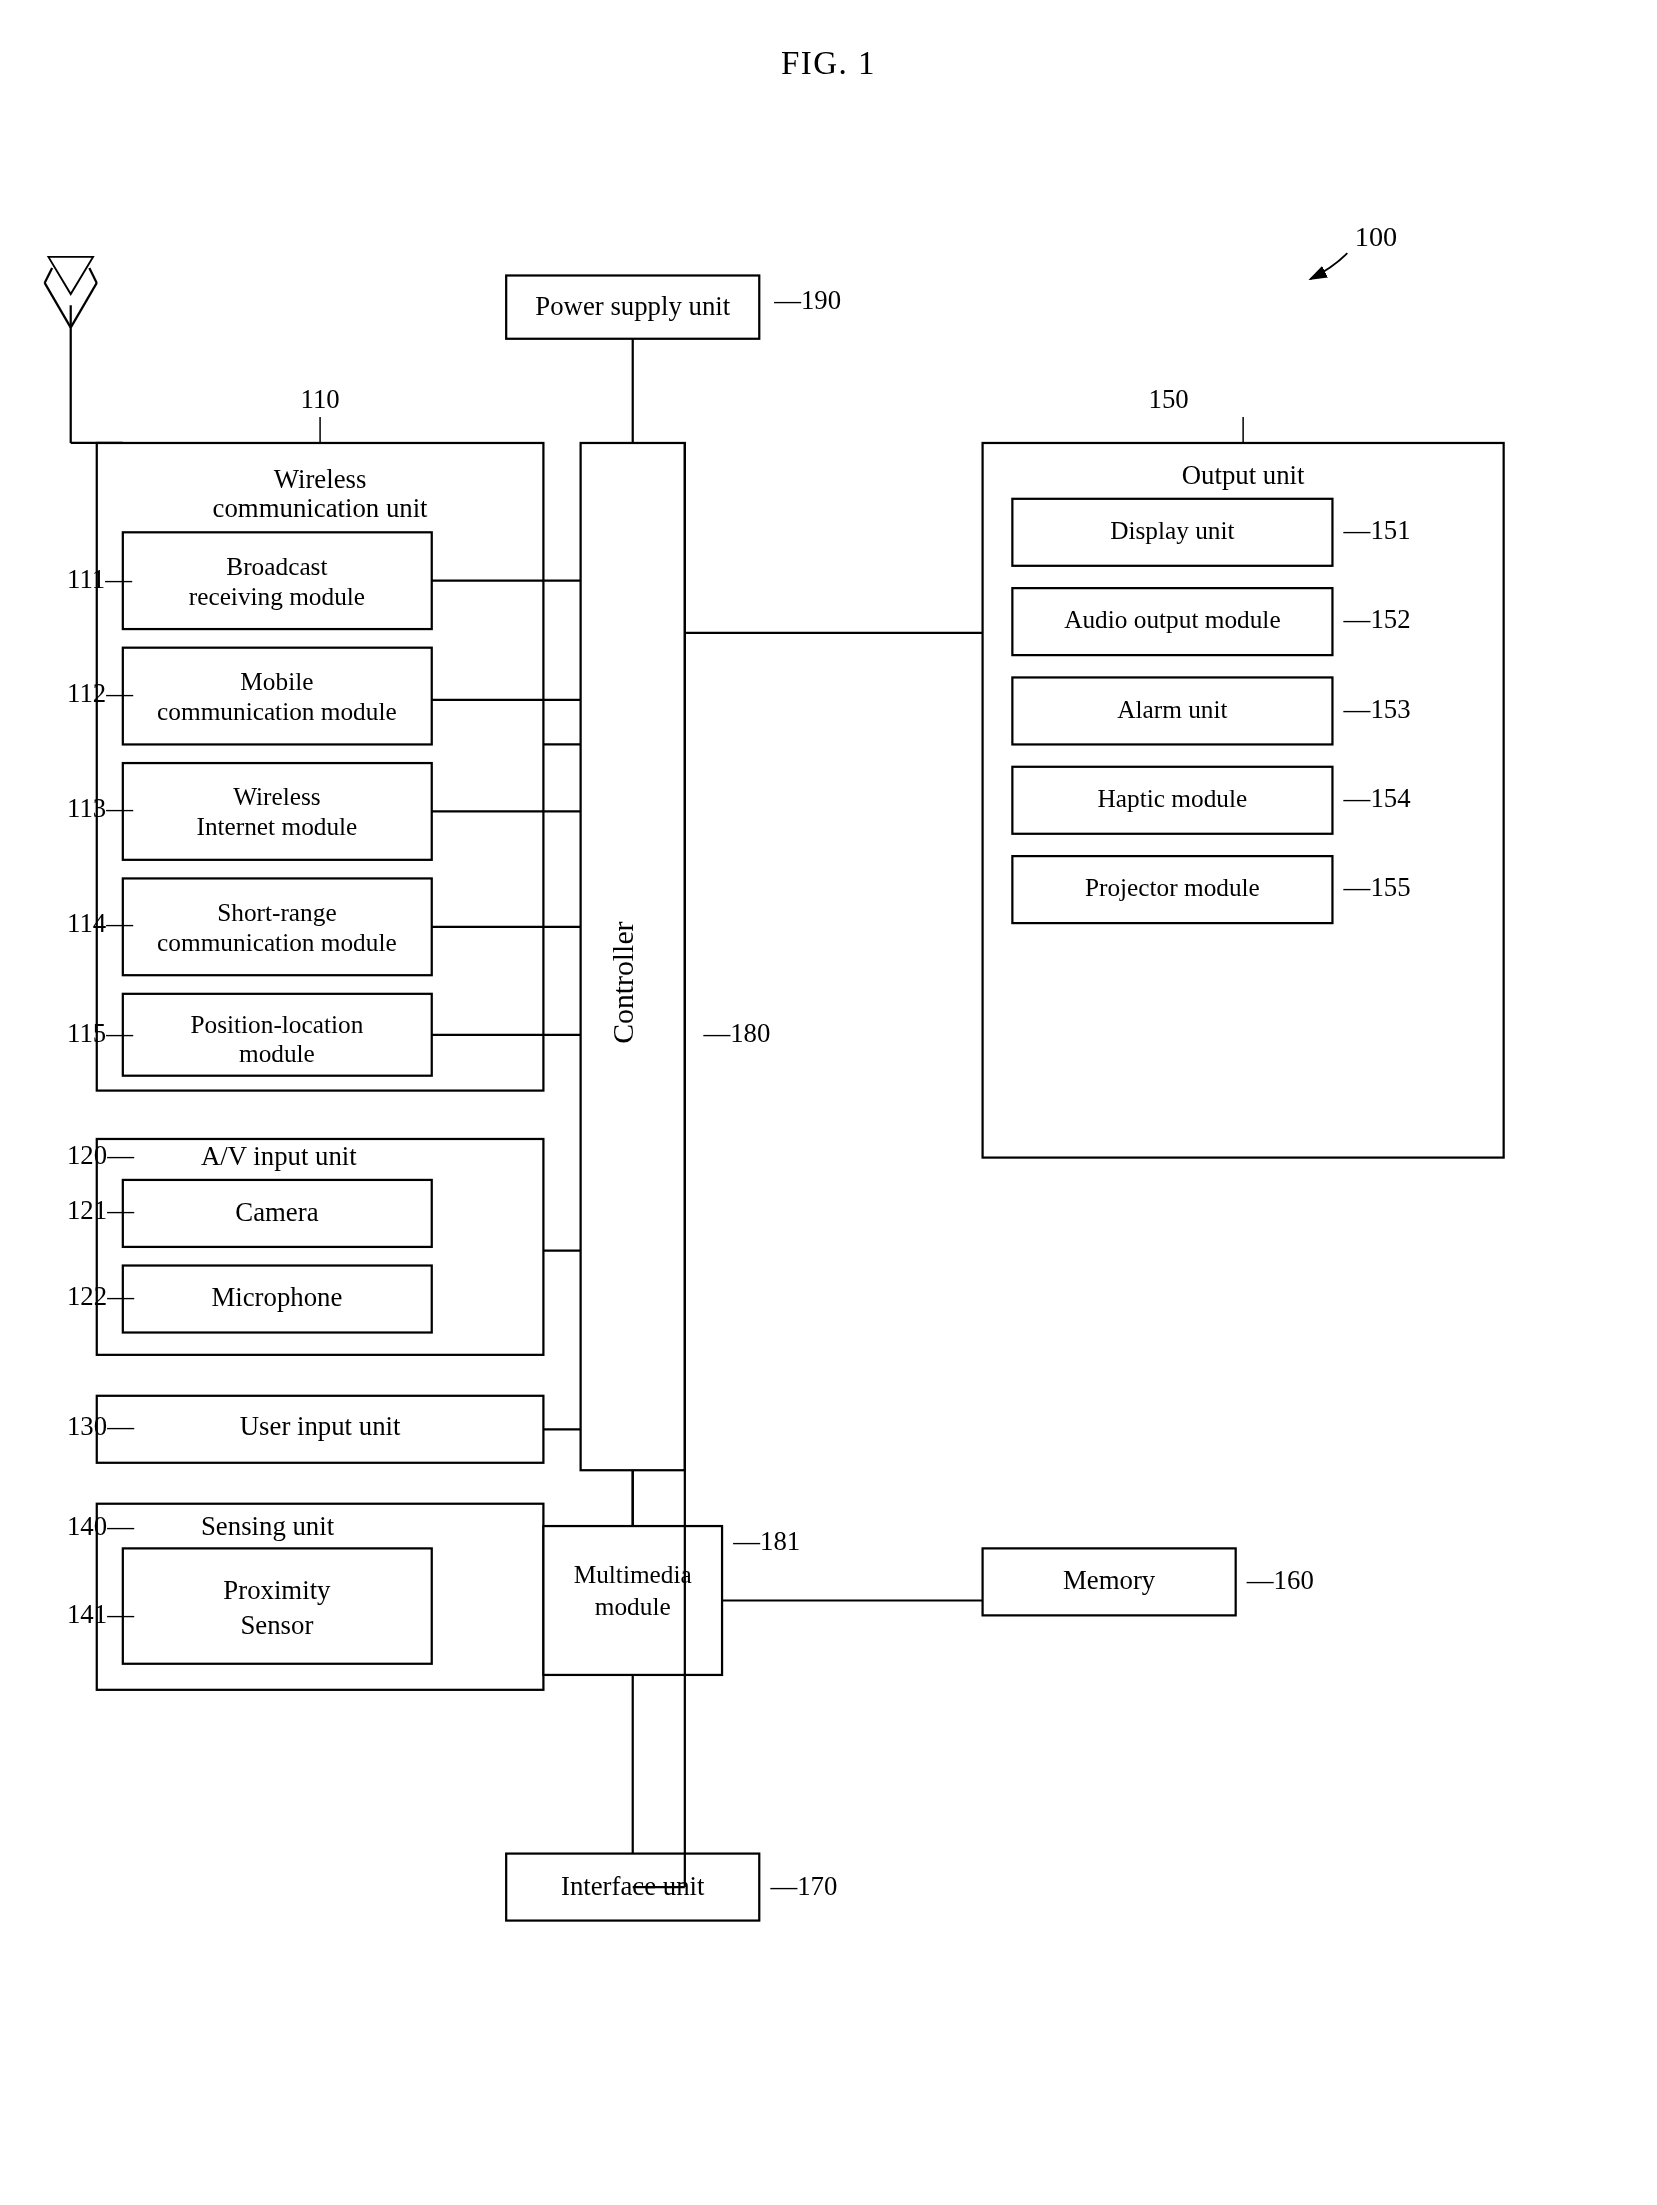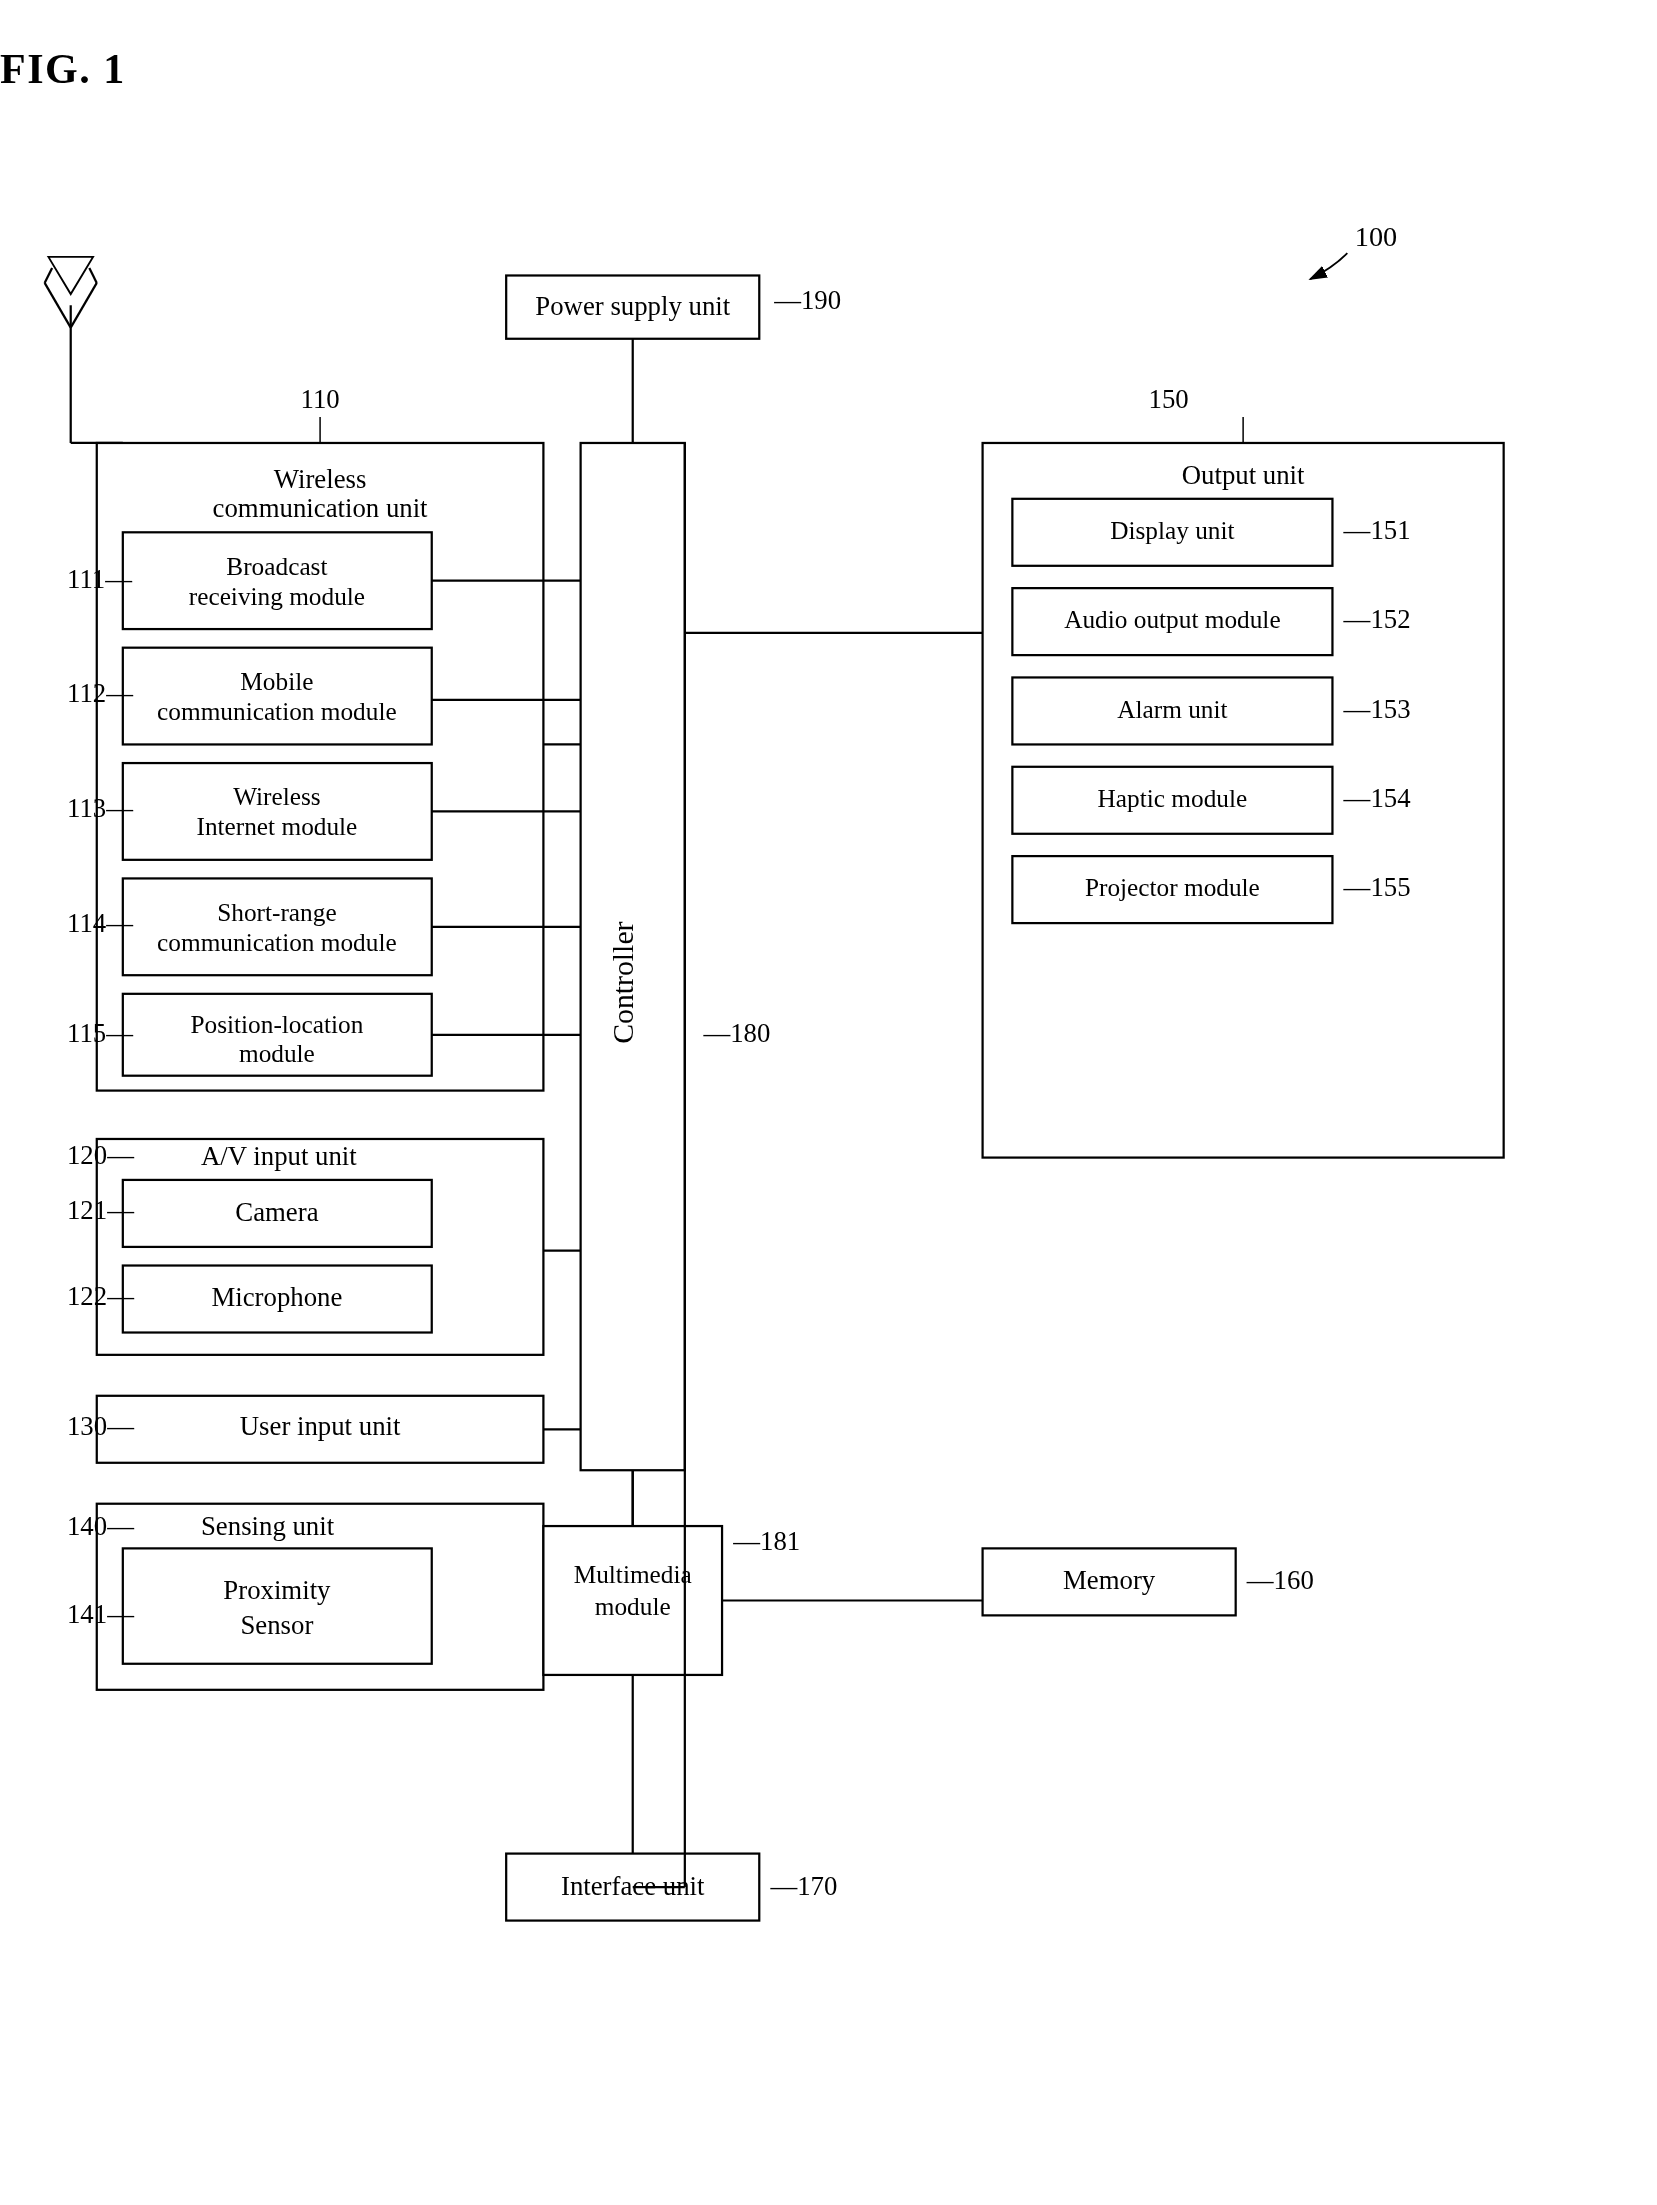--- a/index.html
+++ b/index.html
@@ -6,23 +6,23 @@
     body {
       background: #fff;
       font-family: 'Times New Roman', Times, serif;
       width: 1657px;
       height: 2205px;
       position: relative;
       overflow: hidden;
     }
 
     .fig-title {
-      text-align: left;
-      font-size: 42px;
-      font-weight: bold;
+      text-align: center;
+      font-size: 33px;
+      font-weight: normal;
       padding-top: 45px;
       letter-spacing: 1.5px;
     }
   </style>
 </head>
 <body>
 
 <div class="fig-title">FIG. 1</div>
 
 <svg style="position:absolute;top:0;left:0;width:1657px;height:2205px;" viewBox="0 0 2226 2962" xmlns="http://www.w3.org/2000/svg">

